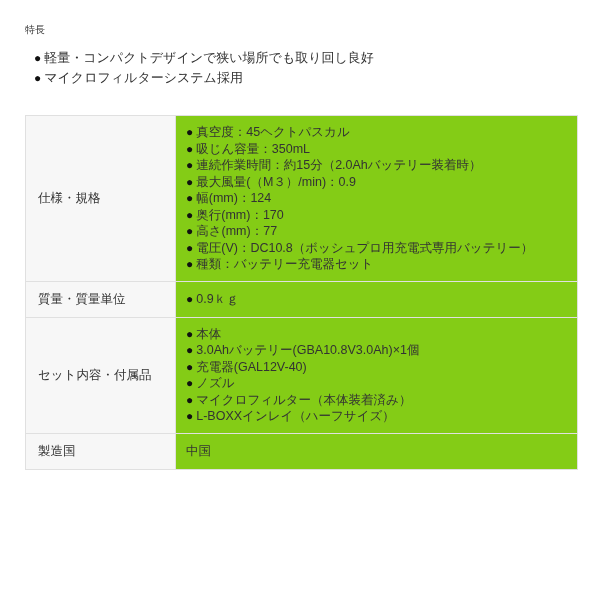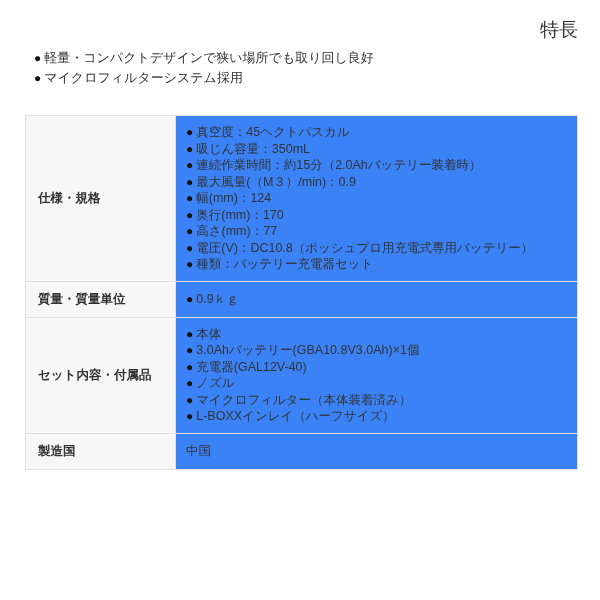--- a/index.html
+++ b/index.html
@@ -19,25 +19,24 @@
   .title {
     margin: 20px 0 0 0;
     font-size: 21px;
     line-height: 26px;
     font-weight: bold;
     color: #1a1a1a;
     letter-spacing: 0.5px;
   }
   .section-heading {
     margin: 19px 0 0 0;
-    font-size: 19px;
+    font-size: 10px;
     line-height: 17px;
     font-weight: normal;
     color: #333333;
-    text-align: right;
   }
   ul.bullet-list {
     list-style: none;
     margin: 10px 0 0 0;
     padding: 0 0 0 9px;
   }
   ul.bullet-list li {
     font-size: 13px;
     line-height: 19px;
     color: #333333;
@@ -51,31 +50,31 @@
   table.spec {
     border-collapse: collapse;
     width: 553px;
     margin-top: 27px;
     table-layout: fixed;
   }
   table.spec th {
     width: 150px;
     background: #f7f7f7;
     border: 1px solid #e0e0e0;
-    font-weight: bold;
+    font-weight: normal;
     font-size: 12.5px;
     color: #333333;
     text-align: left;
     vertical-align: middle;
     padding: 9px 12px;
     box-sizing: border-box;
   }
   table.spec td {
     border: 1px solid #e0e0e0;
-    background: #3b82f6;
+    background: #84cc16;
     font-size: 12.5px;
     color: #333333;
     vertical-align: middle;
     padding: 8px 10px;
     box-sizing: border-box;
   }
   table.spec td .line {
     line-height: 16.5px;
   }
 </style>

